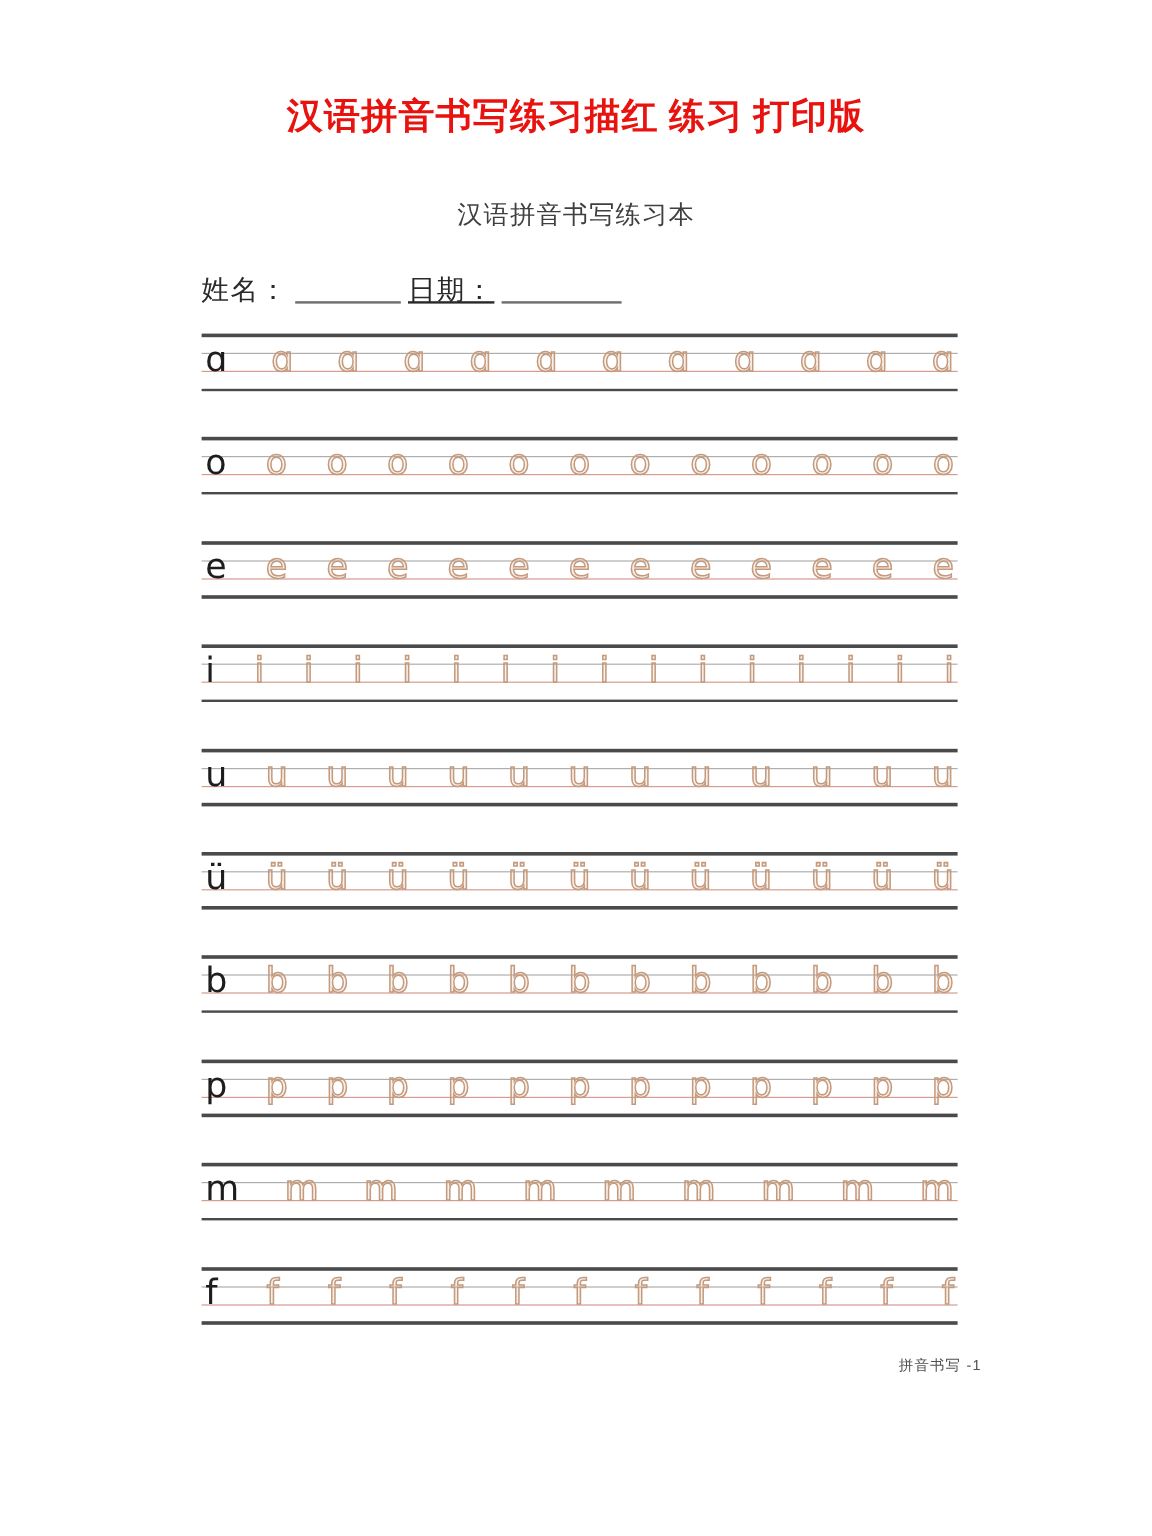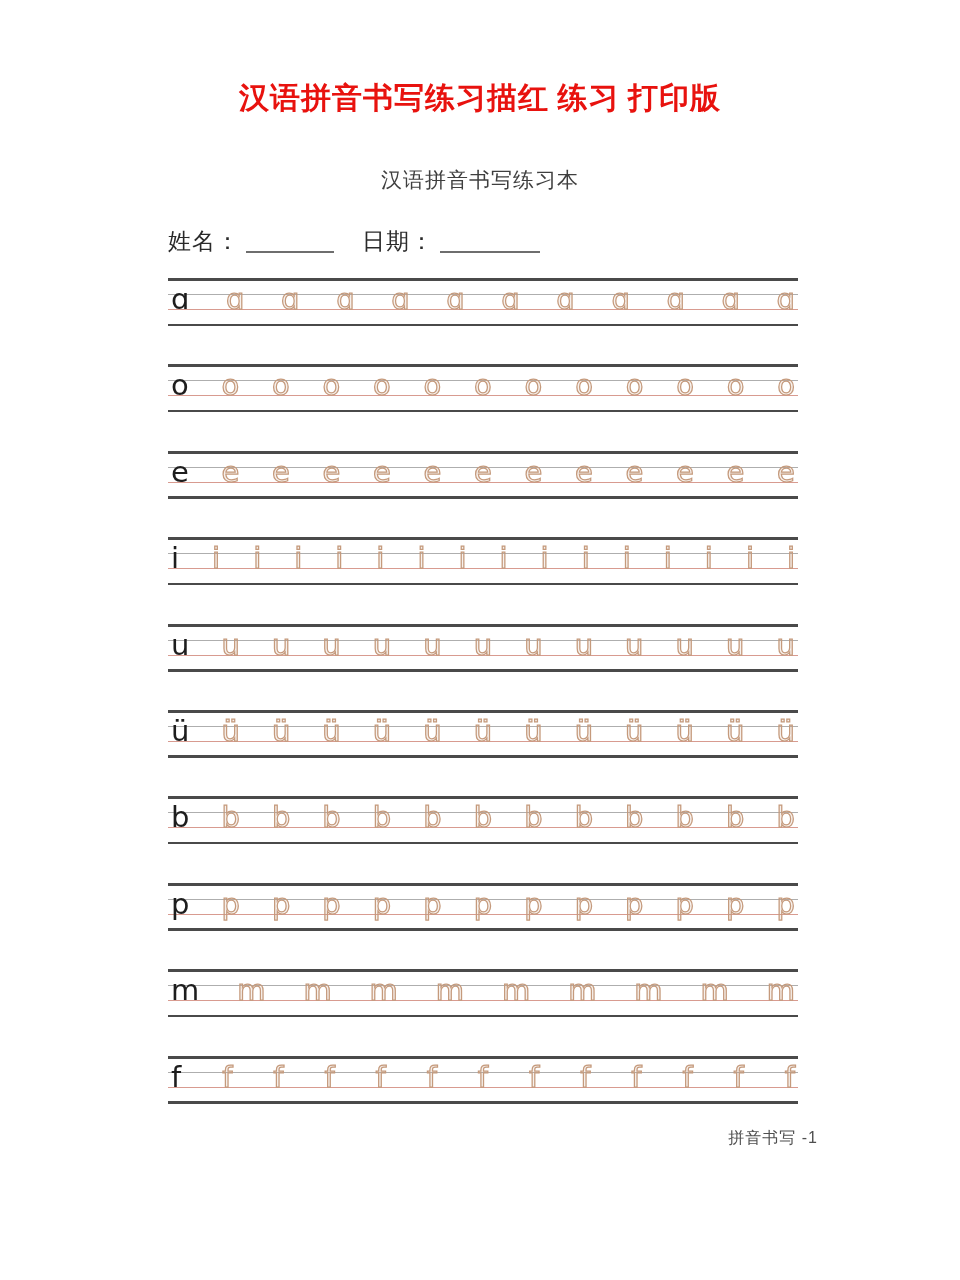--- a/index.html
+++ b/index.html
@@ -30,42 +30,42 @@
   .name-date{
     position:absolute;top:226px;left:168px;font-size:23px;line-height:30px;color:#2a2a2a;
     letter-spacing:1px;
   }
   .blank{
     display:inline-block;border-bottom:2px solid #6e6e6e;height:20px;
     vertical-align:-4px;margin:0 6px;
   }
   .blank.name{width:88px;}
   .blank.date{width:100px;margin-right:0;}
-  .date-label{margin-left:22px;}
+  .date-label{text-decoration:underline;}
   .rows{position:absolute;top:278px;left:168px;width:630px;}
   .prow{position:relative;width:630px;height:48px;margin-bottom:38.4px;}
   .pline{position:absolute;left:0;right:0;}
   .l1{top:0;height:3px;background:var(--line-dark);}
   .l2{top:16px;height:1px;background:var(--line-gray);}
   .l3{top:31px;height:1px;background:var(--line-pink);}
   .l4{bottom:0;height:2.5px;background:var(--line-dark);}
   .letters{
     position:absolute;left:3px;right:3px;top:0;height:48px;
     display:flex;justify-content:space-between;align-items:flex-start;
     font-family:"DejaVu Sans",sans-serif;
   }
   .letters span{font-size:29px;line-height:42px;display:block;}
   .model{color:var(--ink-black);}
   .trace{
     color:var(--trace-fill);
     -webkit-text-stroke:1.25px var(--trace-tan);
   }
   .footer{
     position:absolute;top:1128px;left:168px;width:650px;text-align:right;
-    font-size:16px;line-height:20px;color:#4f4f4f;letter-spacing:1px;
+    font-size:12px;line-height:20px;color:#4f4f4f;letter-spacing:1px;
   }
 </style>
 </head>
 <body>
 
 <div class="page">
 
   <div class="doc-title">汉语拼音书写练习描红 练习 打印版</div>
 
   <div class="doc-subtitle">汉语拼音书写练习本</div>

